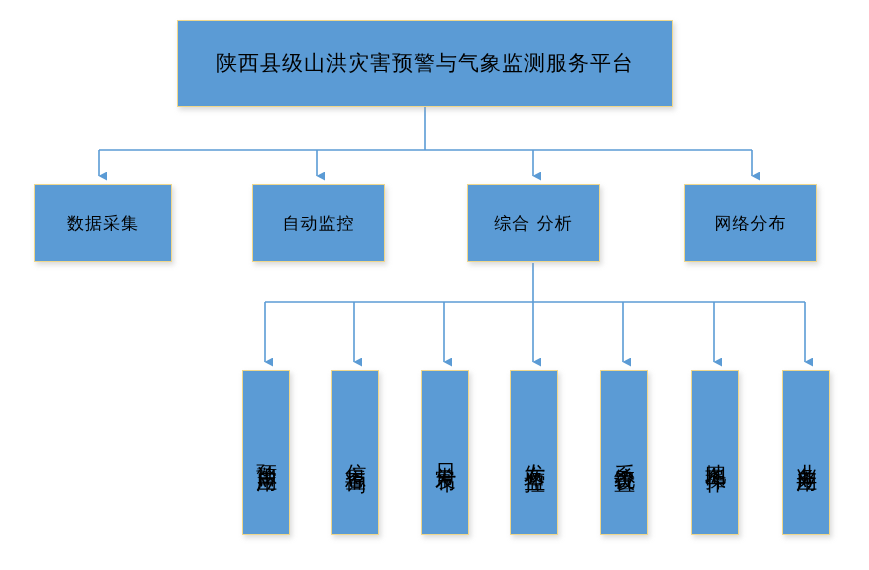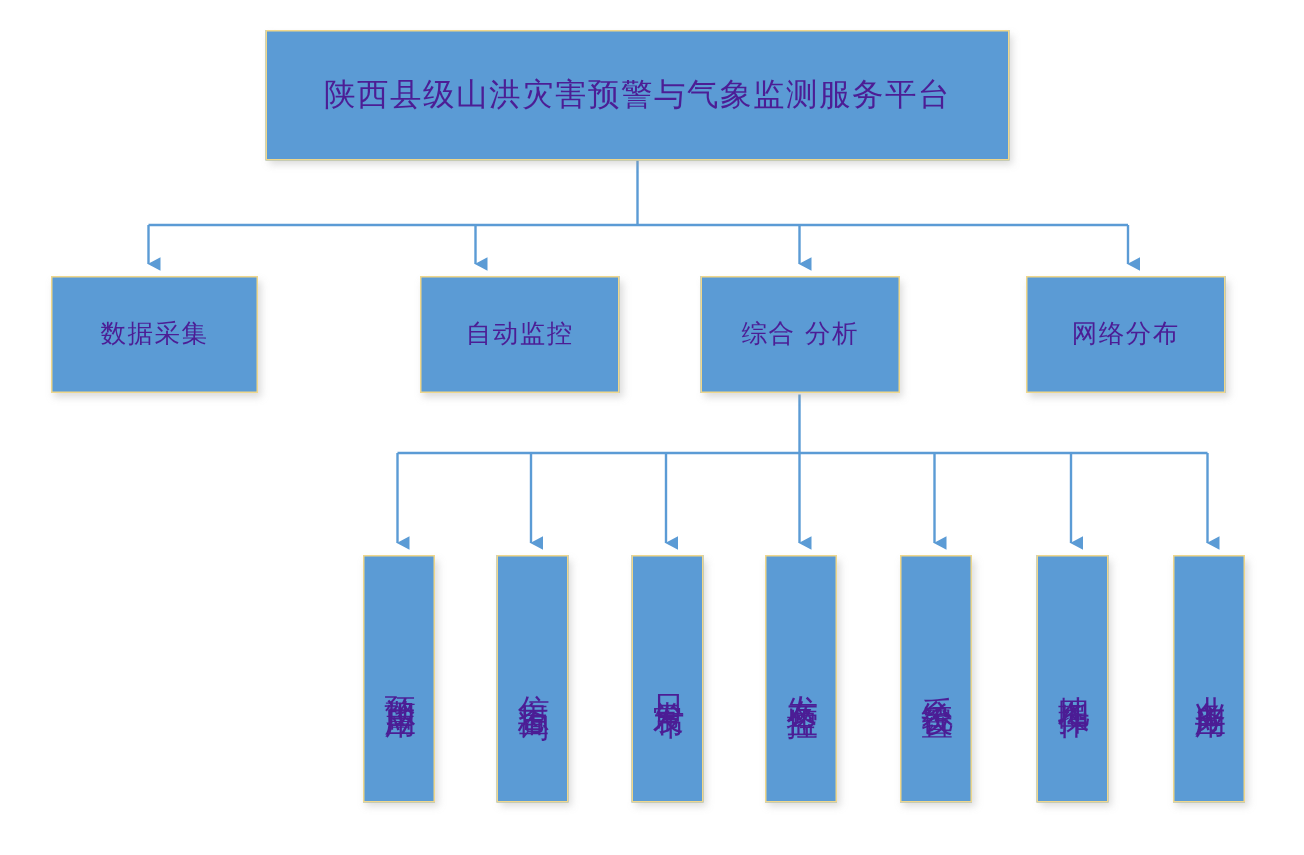--- a/index.html
+++ b/index.html
@@ -29,21 +29,21 @@
     width: 869px;
     height: 570px;
     pointer-events: none;
   }
 
   .node {
     position: absolute;
     box-sizing: border-box;
     background: #5b9bd5;
     border: 1px solid #efd78c;
-    color: #4c1d95;
+    color: #000000;
     display: flex;
     align-items: center;
     justify-content: center;
     text-align: center;
     box-shadow: 2px 3px 5px rgba(160,160,160,0.38);
     z-index: 2;
   }
 
   .node-root {
     font-size: 21px;
@@ -111,21 +111,21 @@
   </svg>
 
   <div class="node node-root" style="left:177px; top:20px; width:496px; height:87px;">
     <span>陕西县级山洪灾害预警与气象监测服务平台</span>
   </div>
 
   <div class="node node-l2" style="left:34px; top:184px; width:138px; height:78px;">
     <span>数据采集</span>
   </div>
 
-  <div class="node node-l2" style="left:252px; top:184px; width:133px; height:78px;margin-left:28px;">
+  <div class="node node-l2" style="left:252px; top:184px; width:133px; height:78px;">
     <span>自动监控</span>
   </div>
 
   <div class="node node-l2" style="left:684px; top:184px; width:133px; height:78px;">
     <span>网络分布</span>
   </div>
 
   <div class="node node-l2" style="left:467px; top:184px; width:133px; height:78px;">
     <span>综合 分析</span>
   </div>

